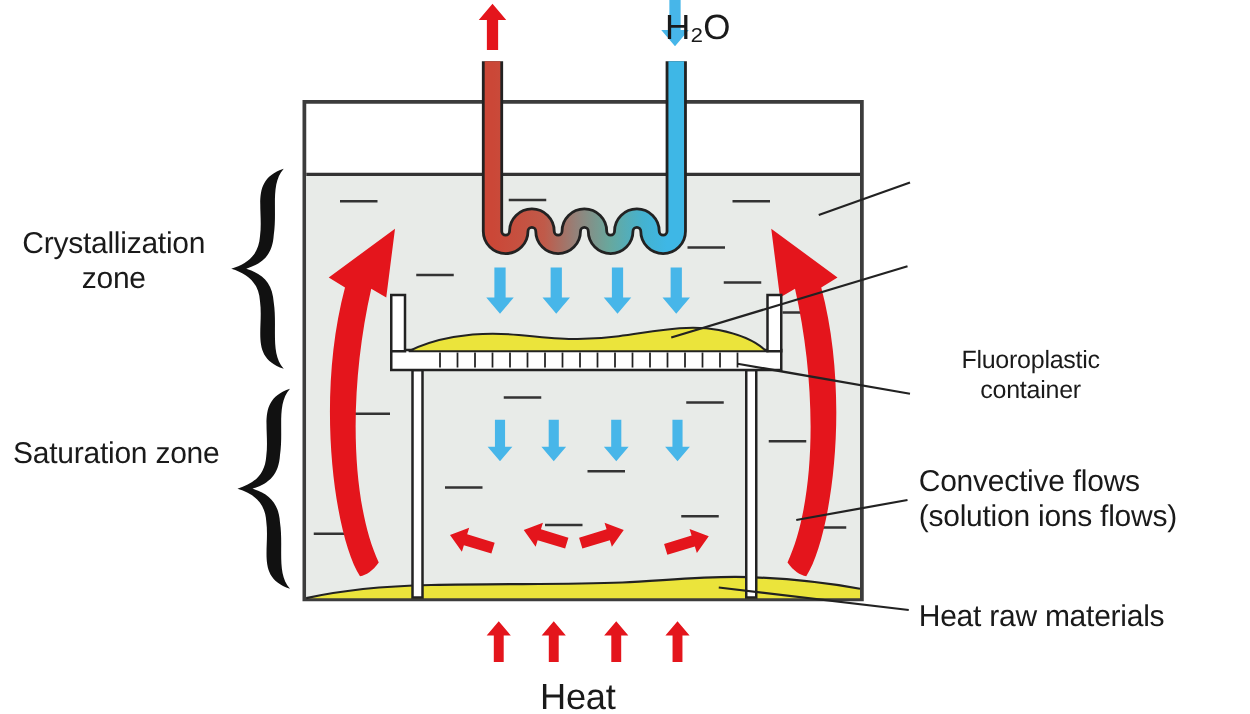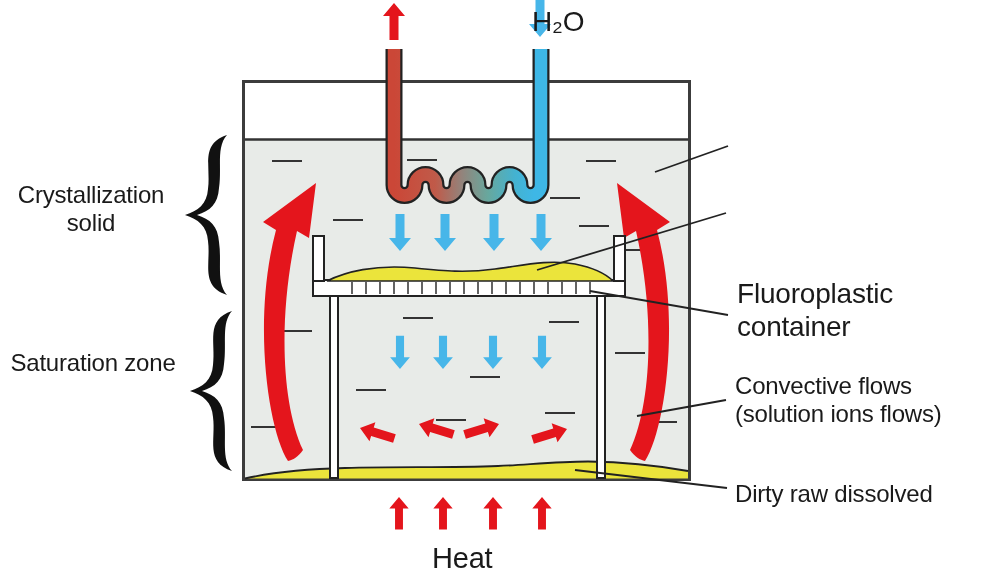--- a/index.html
+++ b/index.html
@@ -17,21 +17,21 @@
     font-family:"Liberation Sans", sans-serif;color:var(--text-color);
     overflow:hidden;
   }
   .stage svg{position:absolute;left:0;top:0;}
   .lbl{position:absolute;line-height:1.18;letter-spacing:-0.2px;}
   .lbl.center{text-align:center;}
   .lbl-crystallization{left:0px;top:181px;width:182px;font-size:24px;}
   .lbl-saturation{left:2px;top:349px;width:182px;font-size:24px;}
   .lbl-acids{left:735px;top:131px;width:220px;font-size:24px;}
   .lbl-purified{left:737px;top:183px;width:175px;font-size:24px;}
-  .lbl-fluoro{left:737px;top:277px;width:175px;font-size:28px;}
+  .lbl-fluoro{left:737px;top:277px;width:175px;font-size:20px;text-align:center;}
   .lbl-convective{left:735px;top:372px;width:262px;font-size:24px;}
   .lbl-dirty{left:735px;top:480px;width:250px;font-size:24px;}
   .lbl-heat{left:432px;top:541px;width:120px;font-size:29px;}
   .lbl-h2o{left:532px;top:5px;width:90px;font-size:28px;}
 </style>
 </head>
 <body>
 
 <div class="stage">
 
@@ -119,22 +119,22 @@
       <use href="#arr-up" transform="translate(399,497) scale(0.88)"></use>
       <use href="#arr-up" transform="translate(443,497) scale(0.88)"></use>
       <use href="#arr-up" transform="translate(493,497) scale(0.88)"></use>
       <use href="#arr-up" transform="translate(542,497) scale(0.88)"></use>
     </g>
 
     <path fill="#111" d="M227,135 C200,144 211,166 208,189 C207,204 198,211 185,215 C198,219 207,226 208,241 C211,264 200,286 227,295 C216,283 222,262 219,242 C218,226 210,219 197,215 C210,211 218,204 219,188 C222,168 216,147 227,135 Z"></path>
     <path fill="#111" transform="translate(5,176)" d="M227,135 C200,144 211,166 208,189 C207,204 198,211 185,215 C198,219 207,226 208,241 C211,264 200,286 227,295 C216,283 222,262 219,242 C218,226 210,219 197,215 C210,211 218,204 219,188 C222,168 216,147 227,135 Z"></path>
   </svg>
 
-  <div class="lbl center lbl-crystallization">Crystallization solid</div>
+  <div class="lbl center lbl-crystallization">Crystallization zone</div>
   <div class="lbl center lbl-saturation">Saturation zone</div>
 
   <div class="lbl lbl-fluoro">Fluoroplastic container</div>
   <div class="lbl lbl-convective">Convective flows (solution ions flows)</div>
-  <div class="lbl lbl-dirty">Dirty raw dissolved</div>
+  <div class="lbl lbl-dirty">Heat raw materials</div>
 
   <div class="lbl lbl-heat">Heat</div>
   <div class="lbl lbl-h2o">H₂O</div>
 </div>
 
 </body></html>

